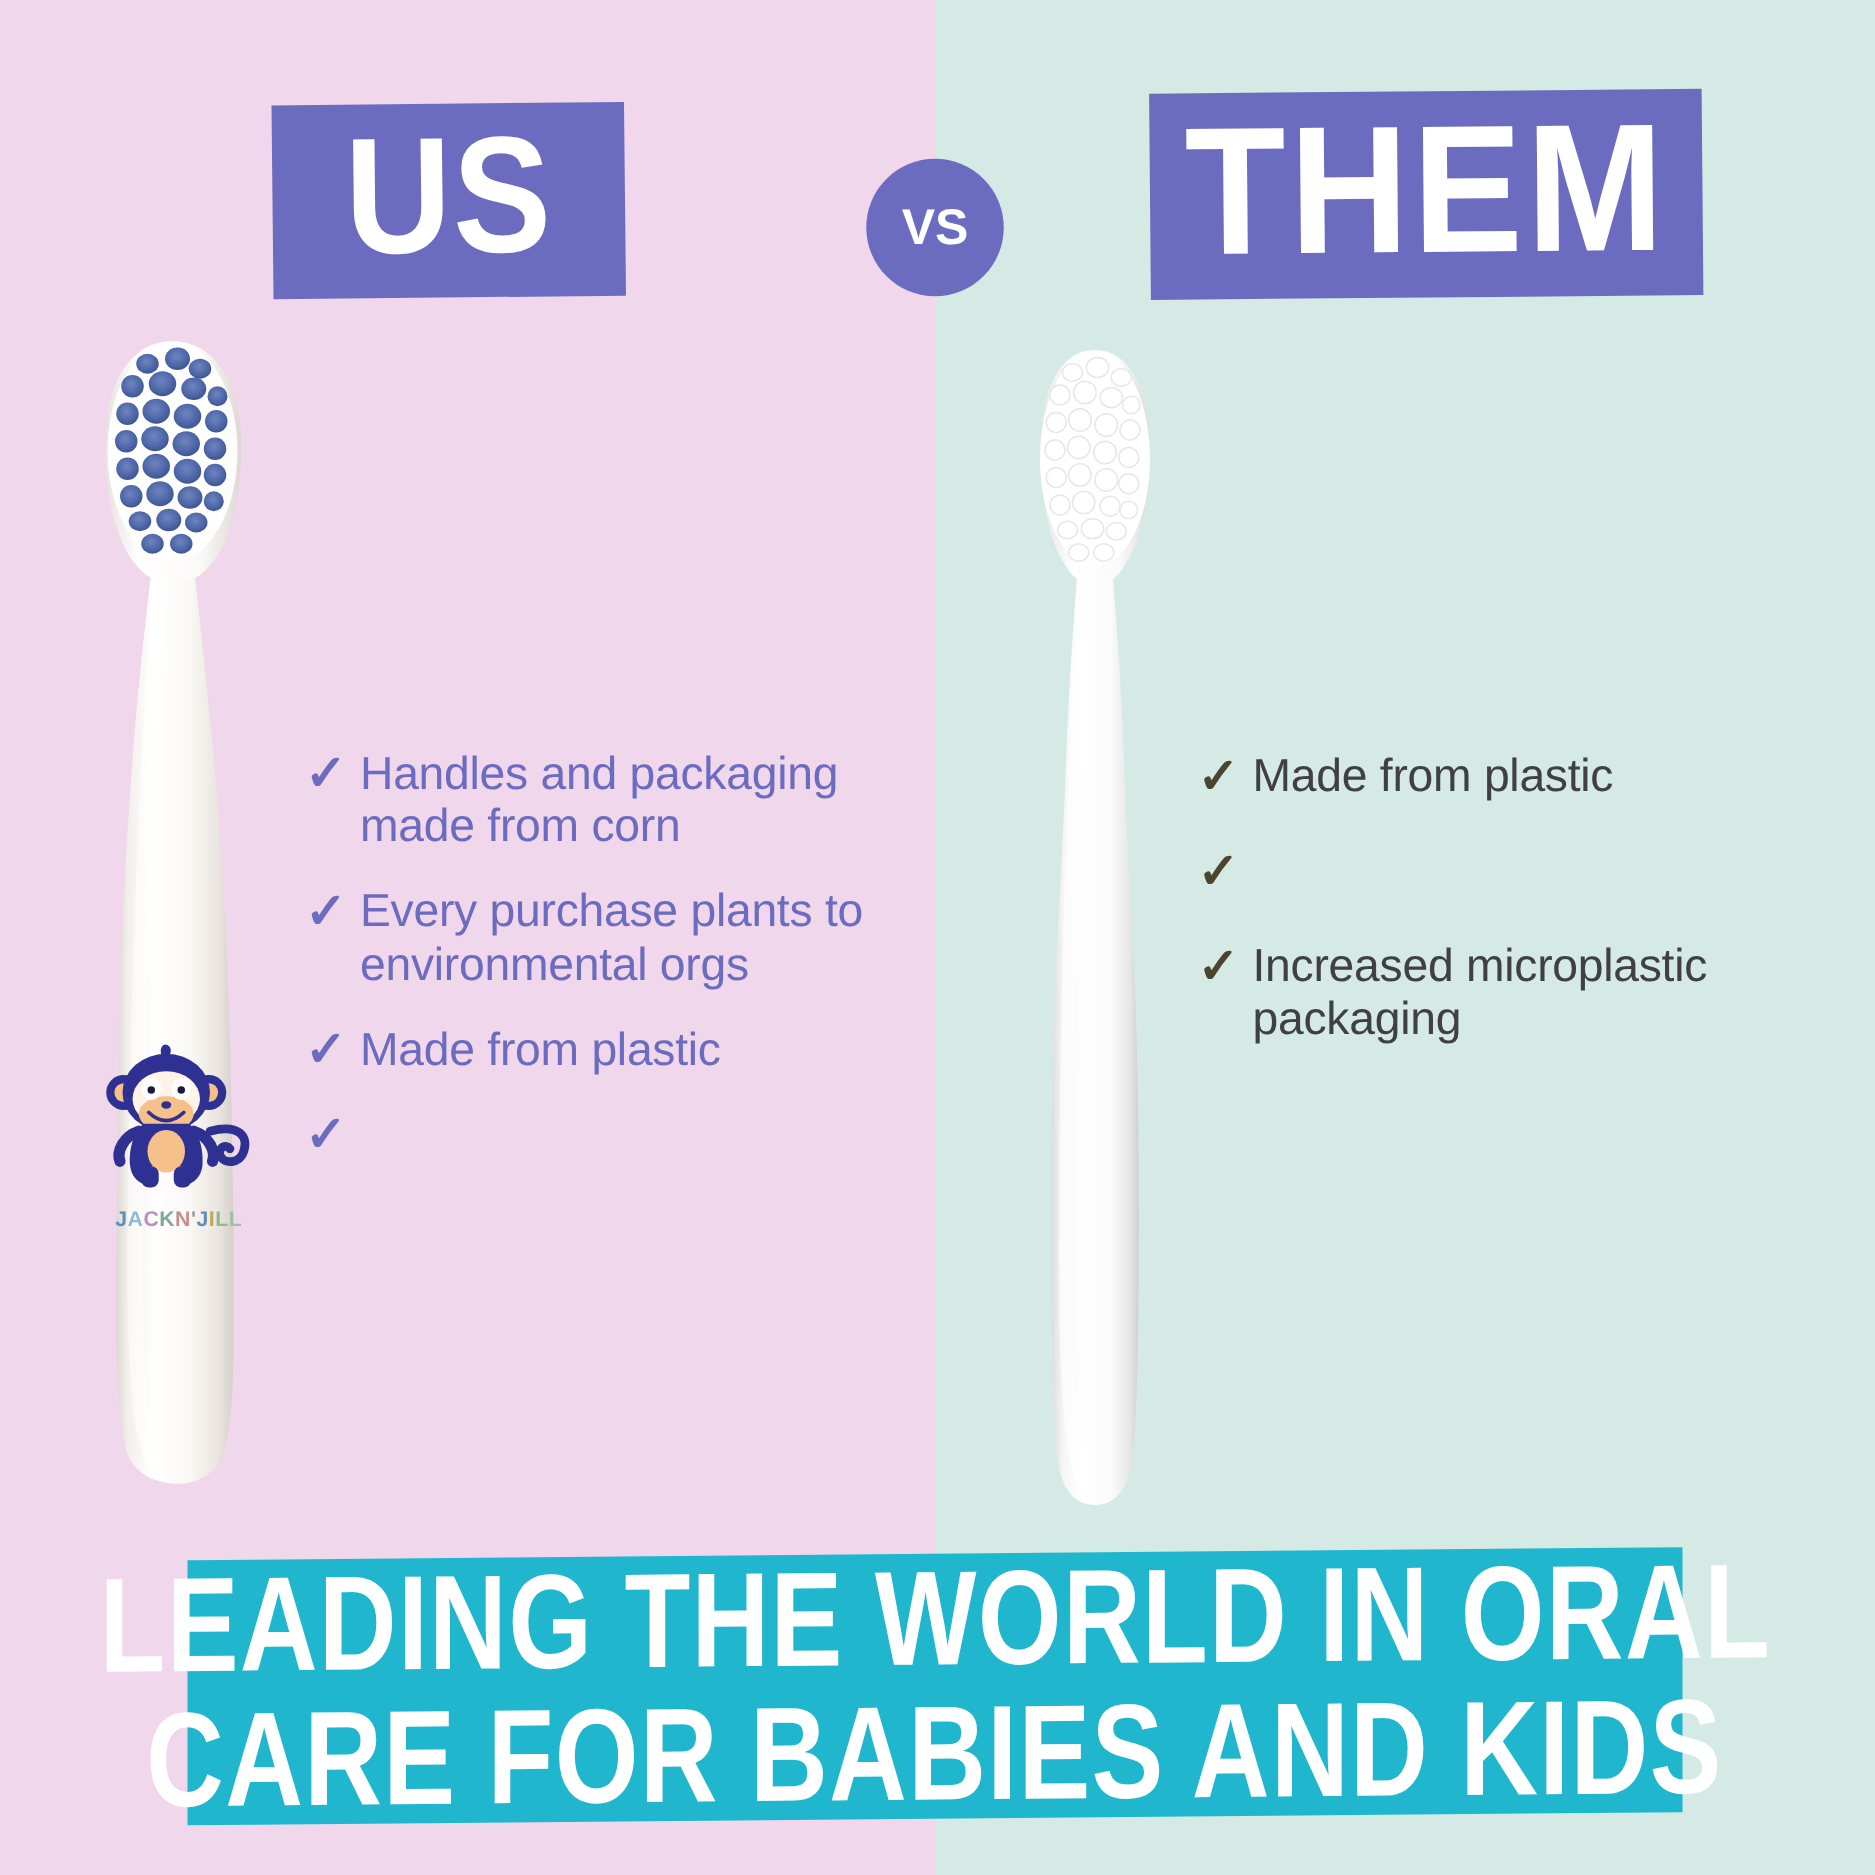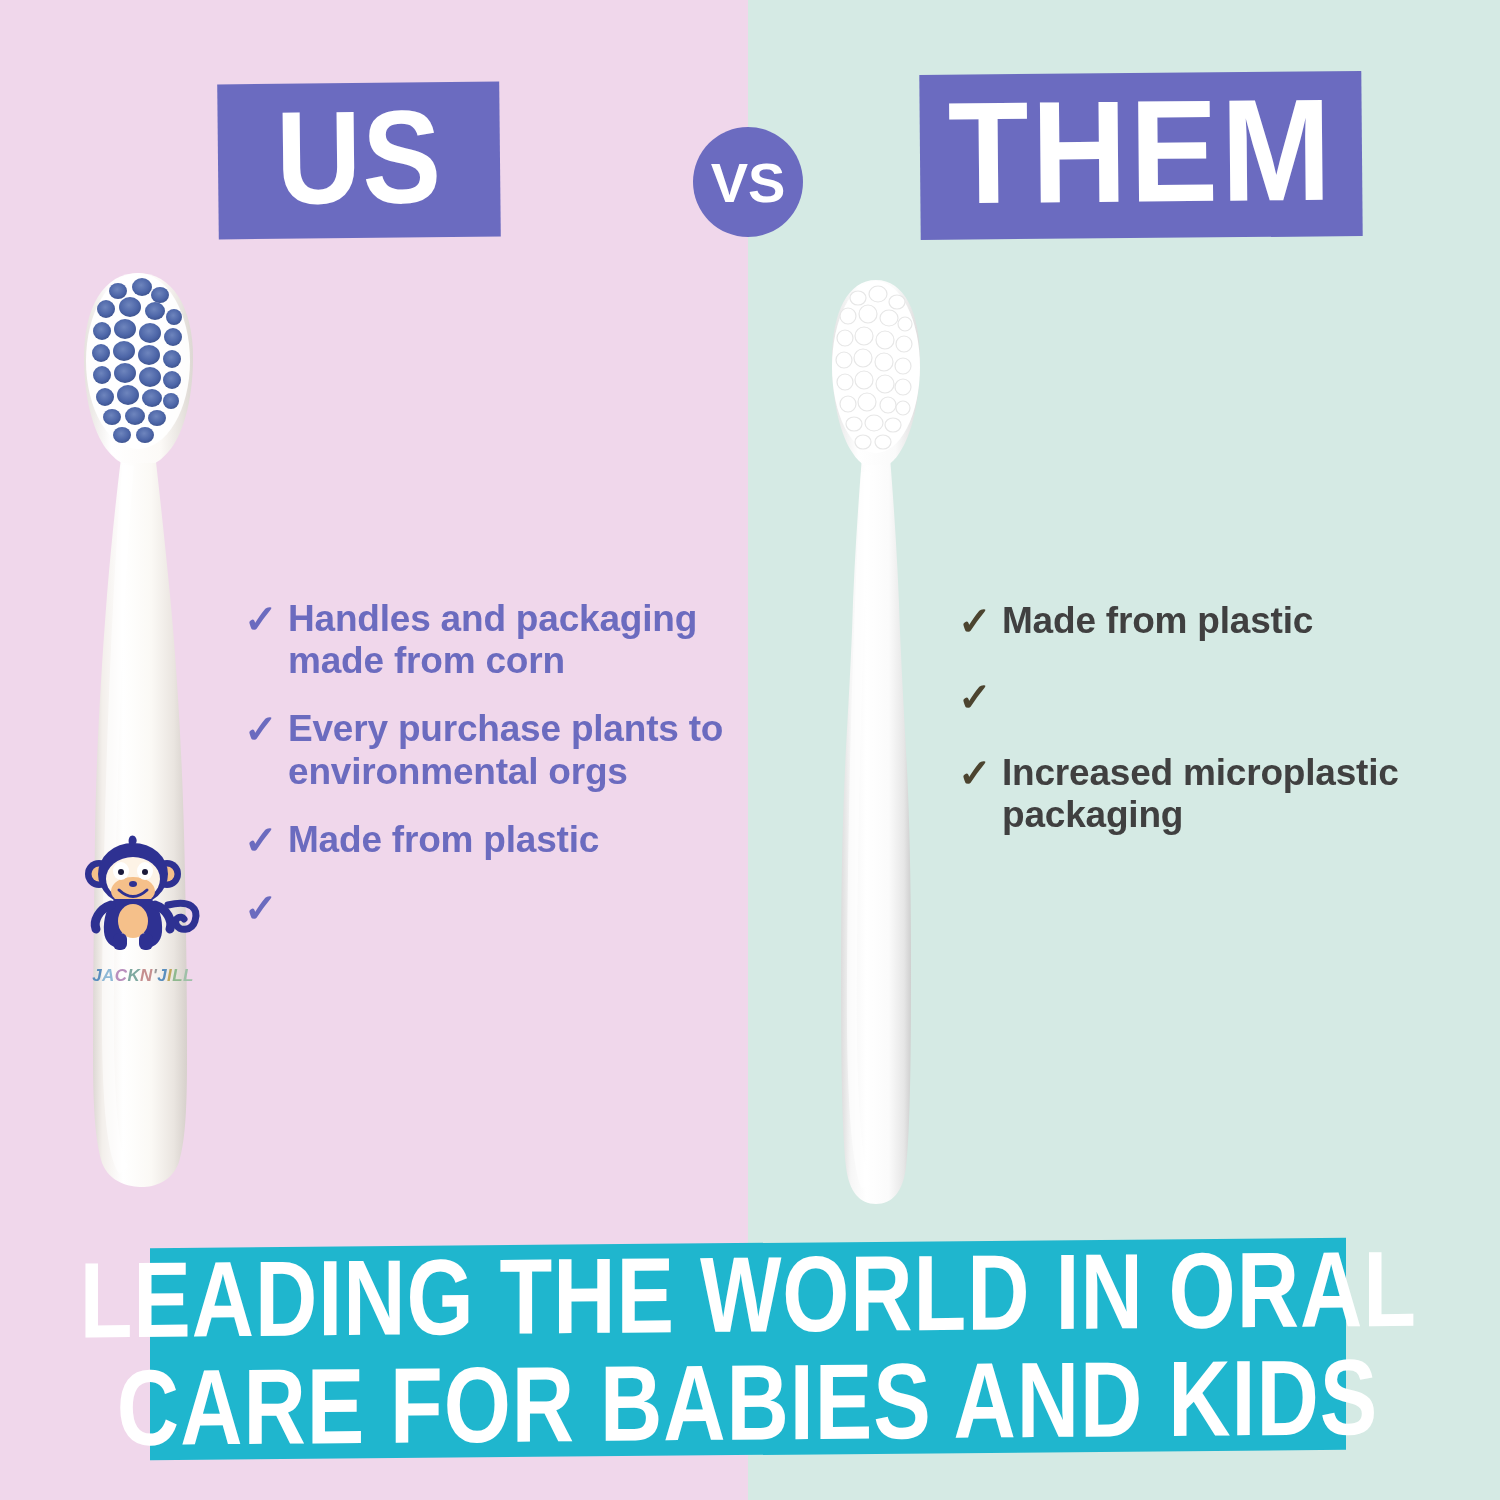--- a/index.html
+++ b/index.html
@@ -53,21 +53,21 @@
   .badge-them span { transform: translateY(-4px) scaleY(1.1); display:block; letter-spacing:3px;}
 
   .vs-circle {
     position:absolute;
     left:693px; top:127px;
     width:110px; height:110px;
     border-radius:50%;
     background:#6b6bc0;
     display:flex; align-items:center; justify-content:center;
     color:#ffffff;
-    font-size:56px;
+    font-size:40px;
     font-weight:700;
     letter-spacing:0px;
     z-index:5;
   }
 
   
   .list {
     position:absolute;
   }
   .list-left { left:244px; top:598px; width:480px; }
@@ -85,21 +85,21 @@
     width:44px;
     font-size:40px;
     line-height:1.05;
     font-weight:700;
   }
   .list-left .check { color:#6b6bbf; }
   .list-right .check { color:#4c442f; }
 
   .feature-text {
     font-size:37px;
-    font-weight:700;
+    font-weight:400;
     line-height:1.14;
     letter-spacing:-0.2px;
   }
   .list-left .feature-text { color:#6b6bbf; }
   .list-right .feature-text { color:#404040; }
 
   
   .banner {
     position:absolute;
     left:150px; top:1243px;
@@ -140,21 +140,20 @@
   .logo-word {
     position:absolute;
     left:84px; top:966px;
     width:118px;
     text-align:center;
     font-size:17px;
     font-weight:700;
     letter-spacing:0.4px;
     z-index:4;
     white-space:nowrap;
-    font-style:italic;
   }
   .logo-word .ch { display:inline-block; }
 </style>
 </head>
 <body>
 
 <div id="stage">
 
   <div class="bg-left"></div>
   <div class="bg-right"></div>

